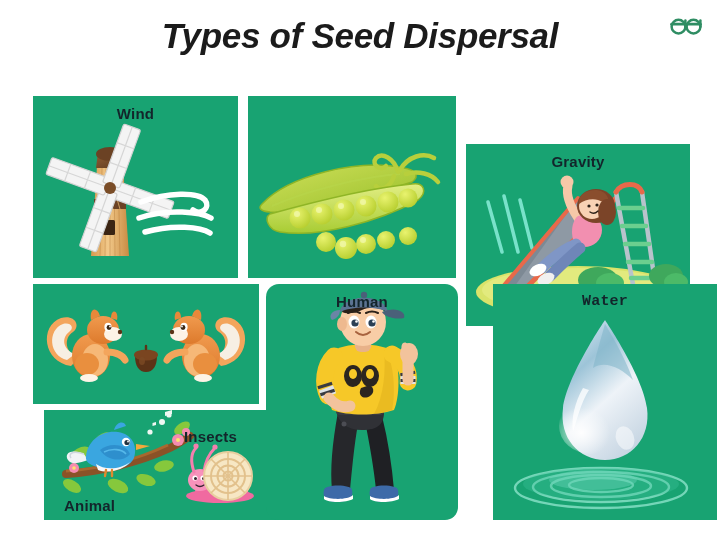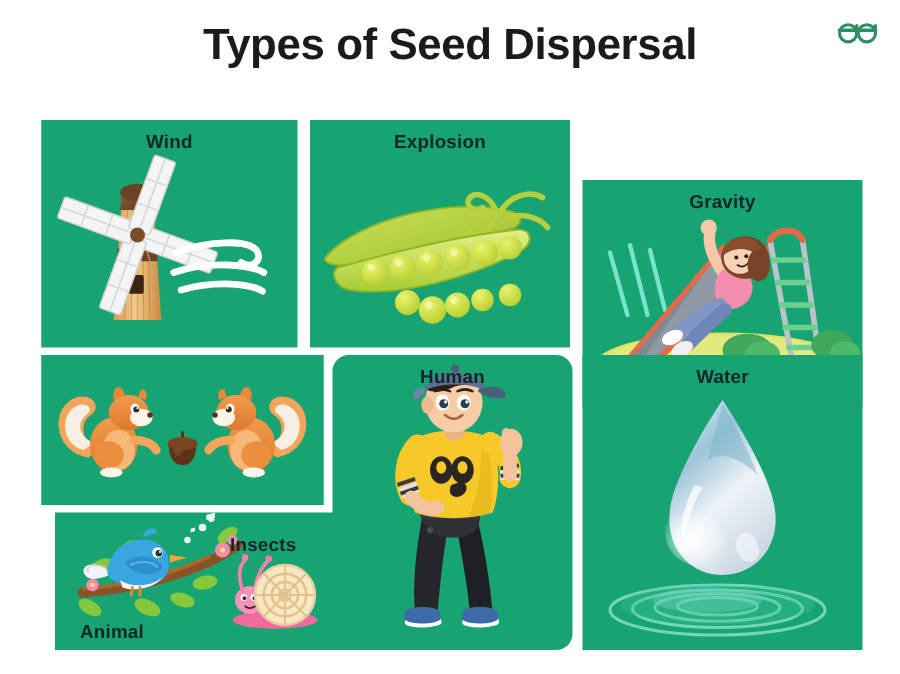--- a/index.html
+++ b/index.html
@@ -29,20 +29,21 @@
   #page-title {
     position: absolute;
     left: 0; top: 16px;
     width: 720px;
     text-align: center;
     font-size: 35px;
     font-weight: 700;
     letter-spacing: -0.3px;
     color: #1b1b1b;
     font-family: "Liberation Sans", sans-serif;
+    font-style: italic;
   }
 
   #brand-logo {
     position: absolute;
     right: 14px; top: 12px;
     width: 40px; height: 28px;
   }
 
   
   .panel {
@@ -64,21 +65,21 @@
     top: 9px; left: 0; width: 100%; text-align: center;
   }
 
   
   #panel-wind      { left: 33px;  top: 96px;  width: 205px; height: 182px; }
   #panel-explosion { left: 248px; top: 96px;  width: 208px; height: 182px; }
   #panel-gravity   { left: 466px; top: 96px;  width: 224px; height: 182px; margin-top: 48px; }
   #panel-animal    { left: 33px;  top: 284px; width: 226px; height: 120px; }
   #panel-birds     { left: 44px;  top: 410px; width: 270px; height: 110px; }
   #panel-human     { left: 266px; top: 284px; width: 192px; height: 236px; border-radius: 13px; }
-  #panel-water     { left: 466px; top: 284px; width: 224px; height: 236px; }
+  #panel-water     { left: 493px; top: 284px; width: 224px; height: 236px; font-family: Liberation Mono, monospace; }
 
   .art { position: absolute; left: 0; top: 0; width: 100%; height: 100%; }
 
   
   #label-birds  { left: 20px;  bottom: 6px; top: auto; }
   #label-insects{ left: 140px; top: 18px; }
 </style>
 </head>
 <body>
 
@@ -162,21 +163,20 @@
 
       <g fill="none" stroke="#ffffff" stroke-width="5.5" stroke-linecap="round">
         <path d="M108 106 C135 96 165 96 172 104 C178 112 168 120 160 114"></path>
         <path d="M106 122 C135 112 168 116 178 122"></path>
         <path d="M112 136 C140 128 168 131 177 137"></path>
       </g>
     </svg>
   </div>
 
   <div class="panel" id="panel-explosion">
-    <div class="panel-label label-top-center">Explosion</div>
 
     <svg class="art" viewBox="0 0 208 182">
       <defs>
         <linearGradient id="podTop" x1="0" y1="0" x2="1" y2="1">
           <stop offset="0" stop-color="#cfe05a"></stop>
           <stop offset="1" stop-color="#98bf2a"></stop>
         </linearGradient>
         <linearGradient id="podBot" x1="0" y1="0" x2="0" y2="1">
           <stop offset="0" stop-color="#e2ee84"></stop>
           <stop offset="1" stop-color="#a8cc33"></stop>

